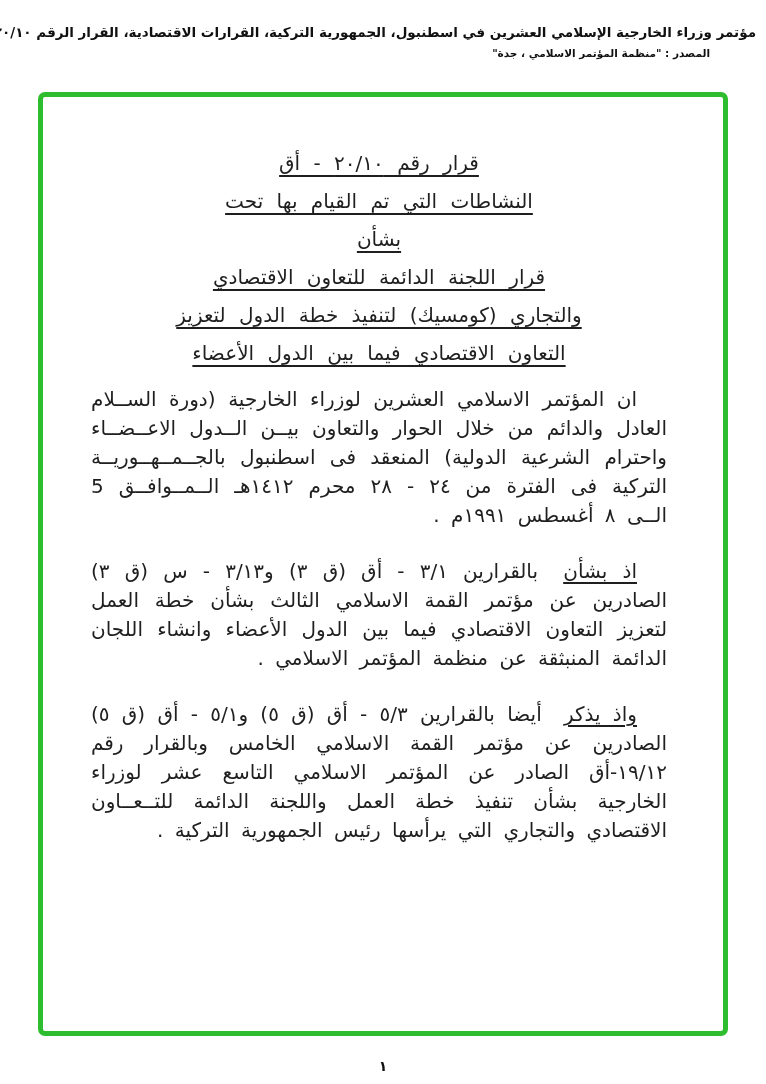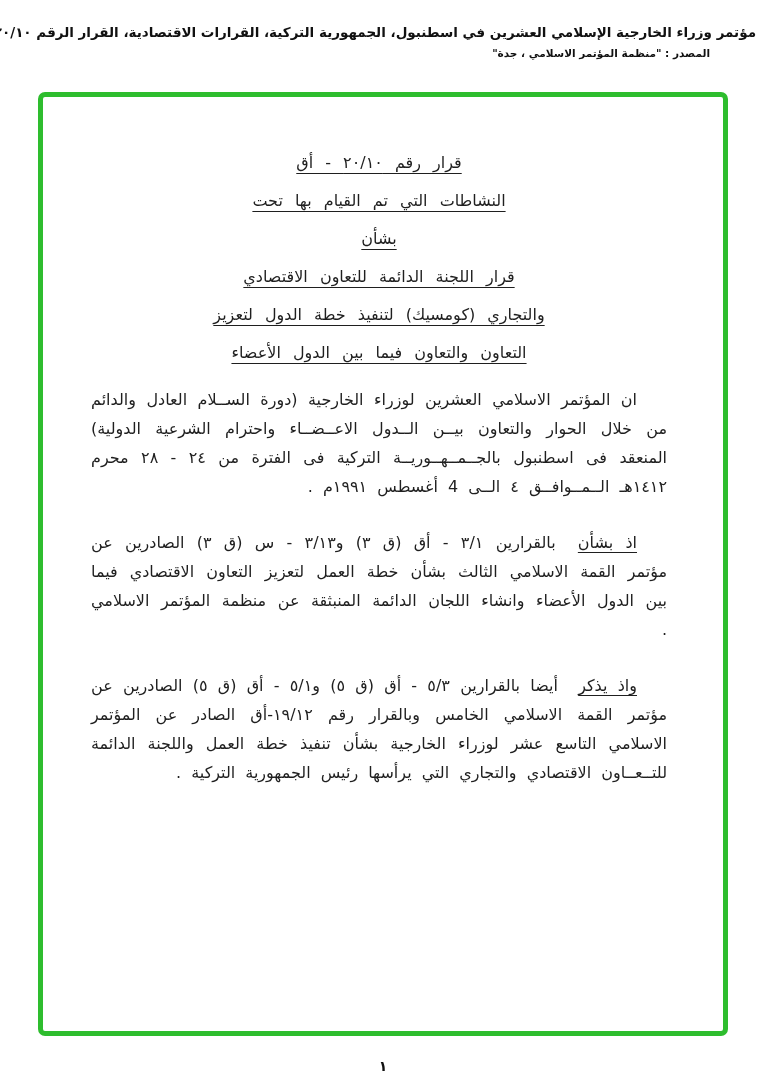--- a/index.html
+++ b/index.html
@@ -43,21 +43,21 @@
     width: 690px;
     height: 944px;
     margin: 33px auto 0 auto;
     border: 5px solid #2ebd2e;
     border-radius: 7px;
     background: #ffffff;
   }
   .doc-content {
     box-sizing: border-box;
     padding: 50px 56px 0 48px;
-    font-size: 16px;
+    font-size: 20px;
     line-height: 29px;
     color: #1f1f1f;
   }
   
   .title-block {
     text-align: center;
     margin-bottom: 16px;
   }
   .title-line {
     display: block;
@@ -105,25 +105,25 @@
 
   <div class="green-box" style="border-color: rgb(46, 189, 46);">
     <div class="doc-content">
 
       <div class="title-block">
         <span class="title-line">قرار رقم ٢٠/١٠ - أق</span>
         <span class="title-line">النشاطات التي تم القيام بها تحت</span>
         <span class="title-line">بشأن</span>
         <span class="title-line">قرار اللجنة الدائمة للتعاون الاقتصادي</span>
         <span class="title-line">والتجاري (كومسيك) لتنفيذ خطة الدول لتعزيز</span>
-        <span class="title-line">التعاون والتعاون فيما بين الدول الأعضاء</span>
+        <span class="title-line">التعاون الاقتصادي فيما بين الدول الأعضاء</span>
       </div>
 
       <p class="para">
-        <span>ان المؤتمر الاسلامي العشرين لوزراء الخارجية (دورة الســلام العادل والدائم من خلال الحوار والتعاون بيــن الــدول الاعــضــاء واحترام الشرعية الدولية) المنعقد فى اسطنبول بالجــمــهــوريــة التركية فى الفترة من ٢٤ - ٢٨ محرم ١٤١٢هـ الــمــوافــق ٤ الــى 4 أغسطس ١٩٩١م .</span>
+        <span>ان المؤتمر الاسلامي العشرين لوزراء الخارجية (دورة الســلام العادل والدائم من خلال الحوار والتعاون بيــن الــدول الاعــضــاء واحترام الشرعية الدولية) المنعقد فى اسطنبول بالجــمــهــوريــة التركية فى الفترة من ٢٤ - ٢٨ محرم ١٤١٢هـ الــمــوافــق 5 الــى ٨ أغسطس ١٩٩١م .</span>
       </p>
 
       <p class="para">
         <span class="lead">اذ بشأن</span>
         <span>بالقرارين ٣/١ - أق (ق ٣) و٣/١٣ - س (ق ٣) الصادرين عن مؤتمر القمة الاسلامي الثالث بشأن خطة العمل لتعزيز التعاون الاقتصادي فيما بين الدول الأعضاء وانشاء اللجان الدائمة المنبثقة عن منظمة المؤتمر الاسلامي .</span>
       </p>
 
 
       <p class="para">
         <span class="lead">واذ يذكر</span>

